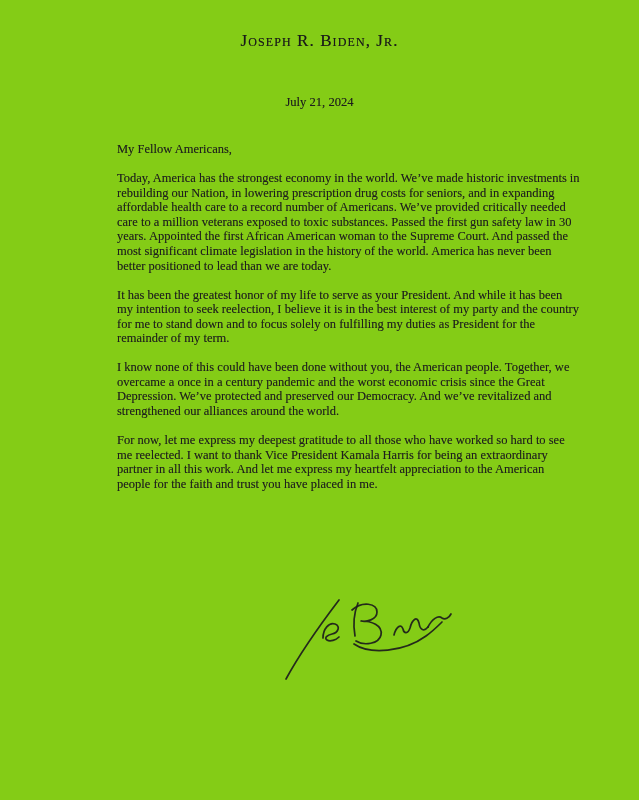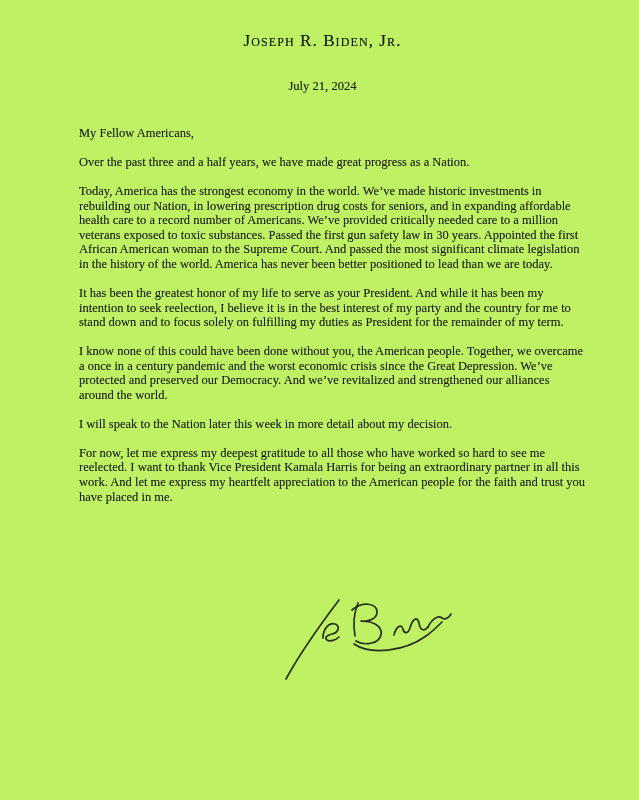--- a/index.html
+++ b/index.html
@@ -1,51 +1,50 @@
 <!DOCTYPE html>
 <html><head>
 <meta charset="utf-8">
 <style>
   * { margin: 0; padding: 0; box-sizing: border-box; }
   html, body { width: 639px; background: #ffffff; }
   .page {
     position: relative;
     width: 639px;
     height: 800px;
-    background: #bef264;
+    background: #84cc16;
     font-family: "Liberation Serif", "DejaVu Serif", serif;
     color: #1f1f1f;
     overflow: hidden;
-    padding-left: 6px;
   }
   .letterhead {
     padding-top: 31px;
     text-align: center;
     font-variant: small-caps;
     font-size: 17px;
     letter-spacing: 1.1px;
     color: #1a1a1a;
     text-shadow: 0 0 0.5px rgba(20,20,20,0.55);
   }
   .date-line {
-    margin-top: 28px;
+    margin-top: 44px;
     text-align: center;
     font-size: 12.6px;
     color: #1d1d1d;
     text-shadow: 0 0 0.4px rgba(20,20,20,0.4);
   }
   .letter-body {
     margin: 32px 58px 0 73px;
     width: 507px;
     font-size: 12.5px;
     line-height: 14.6px;
     color: #1e1e1e;
     text-shadow: 0 0 0.4px rgba(25,25,25,0.4);
   }
-  .letter-body p { margin-bottom: 14.4px; }
+  .letter-body p { margin-bottom: 14.4px; margin-left: 44px; }
   .signature {
     position: absolute;
     left: 278px;
     top: 594px;
     width: 182px;
     height: 92px;
   }
   .signature svg { width: 100%; height: 100%; }
   .signature path {
     fill: none;
@@ -60,25 +59,23 @@
 <body>
 
 <div class="page">
 
   <div class="letterhead">Joseph R. Biden, Jr.</div>
 
   <div class="date-line">July 21, 2024</div>
 
   <div class="letter-body">
     <p>My Fellow Americans,</p>
-    <p>Over the past three and a half years, we have made great progress as a Nation.</p>
     <p>Today, America has the strongest economy in the world. We’ve made historic investments in rebuilding our Nation, in lowering prescription drug costs for seniors, and in expanding affordable health care to a record number of Americans. We’ve provided critically needed care to a million veterans exposed to toxic substances. Passed the first gun safety law in 30 years. Appointed the first African American woman to the Supreme Court. And passed the most significant climate legislation in the history of the world. America has never been better positioned to lead than we are today.</p>
     <p>It has been the greatest honor of my life to serve as your President. And while it has been my intention to seek reelection, I believe it is in the best interest of my party and the country for me to stand down and to focus solely on fulfilling my duties as President for the remainder of my term.</p>
     <p>I know none of this could have been done without you, the American people. Together, we overcame a once in a century pandemic and the worst economic crisis since the Great Depression. We’ve protected and preserved our Democracy. And we’ve revitalized and strengthened our alliances around the world.</p>
-    <p>I will speak to the Nation later this week in more detail about my decision.</p>
     <p>For now, let me express my deepest gratitude to all those who have worked so hard to see me reelected. I want to thank Vice President Kamala Harris for being an extraordinary partner in all this work. And let me express my heartfelt appreciation to the American people for the faith and trust you have placed in me.</p>
   </div>
 
   <div class="signature">
     <svg viewBox="0 0 182 92" xmlns="http://www.w3.org/2000/svg">
 
       <path d="M 8 85 C 20 63, 42 31, 61 6"></path>
 
       <path d="M 45 44 C 45 35, 51 28, 57 30 C 63 32, 60 39, 54 40 C 49 41, 46 44, 49 46 C 52 48, 58 46, 61 43"></path>
 

